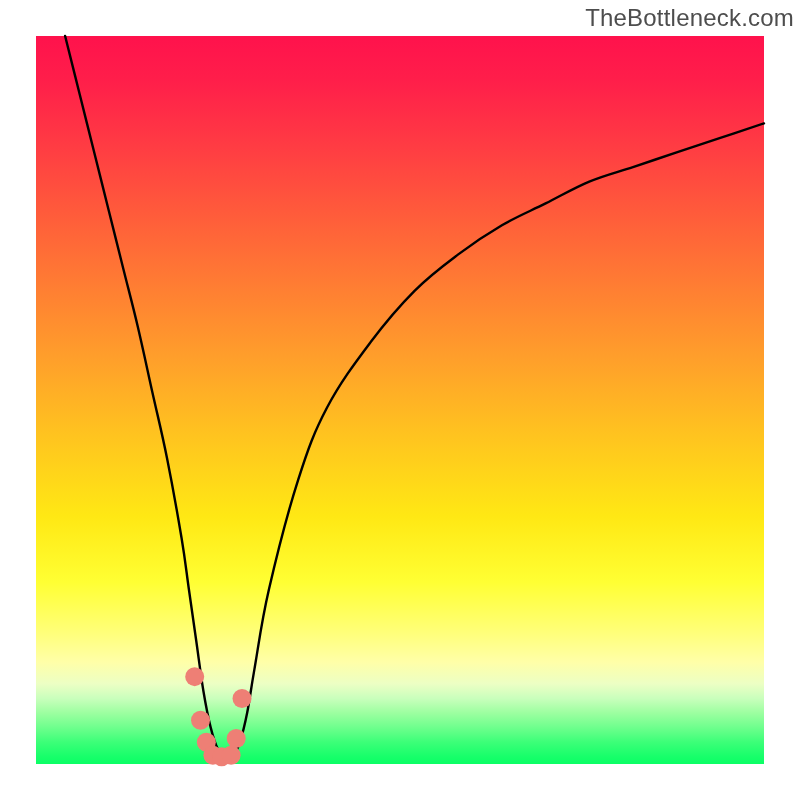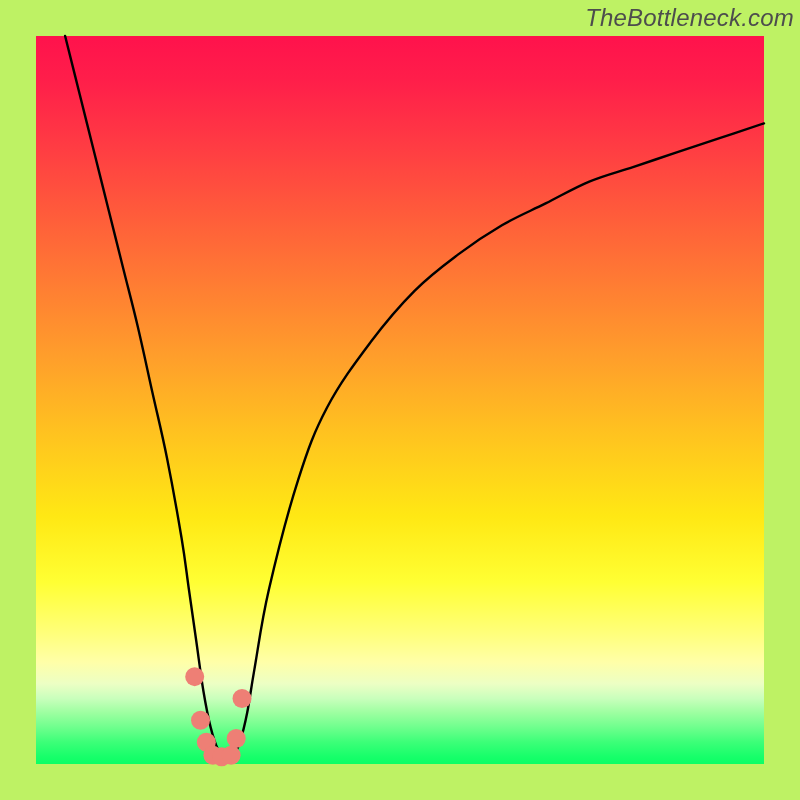--- a/index.html
+++ b/index.html
@@ -10,22 +10,21 @@
     overflow: hidden;
     background: #000;
     font-family: Arial, Helvetica, sans-serif;
   }
   .frame {
     position: absolute;
     left: 0;
     top: 0;
     width: 800px;
     height: 800px;
-    background: #bef264;
-    font-style: italic;
+    background: #ffffff;
   }
   .plot {
     position: absolute;
     left: 36px;
     top: 36px;
     width: 728px;
     height: 728px;
     background: linear-gradient(
       to bottom,
       #ff124c 0%,

